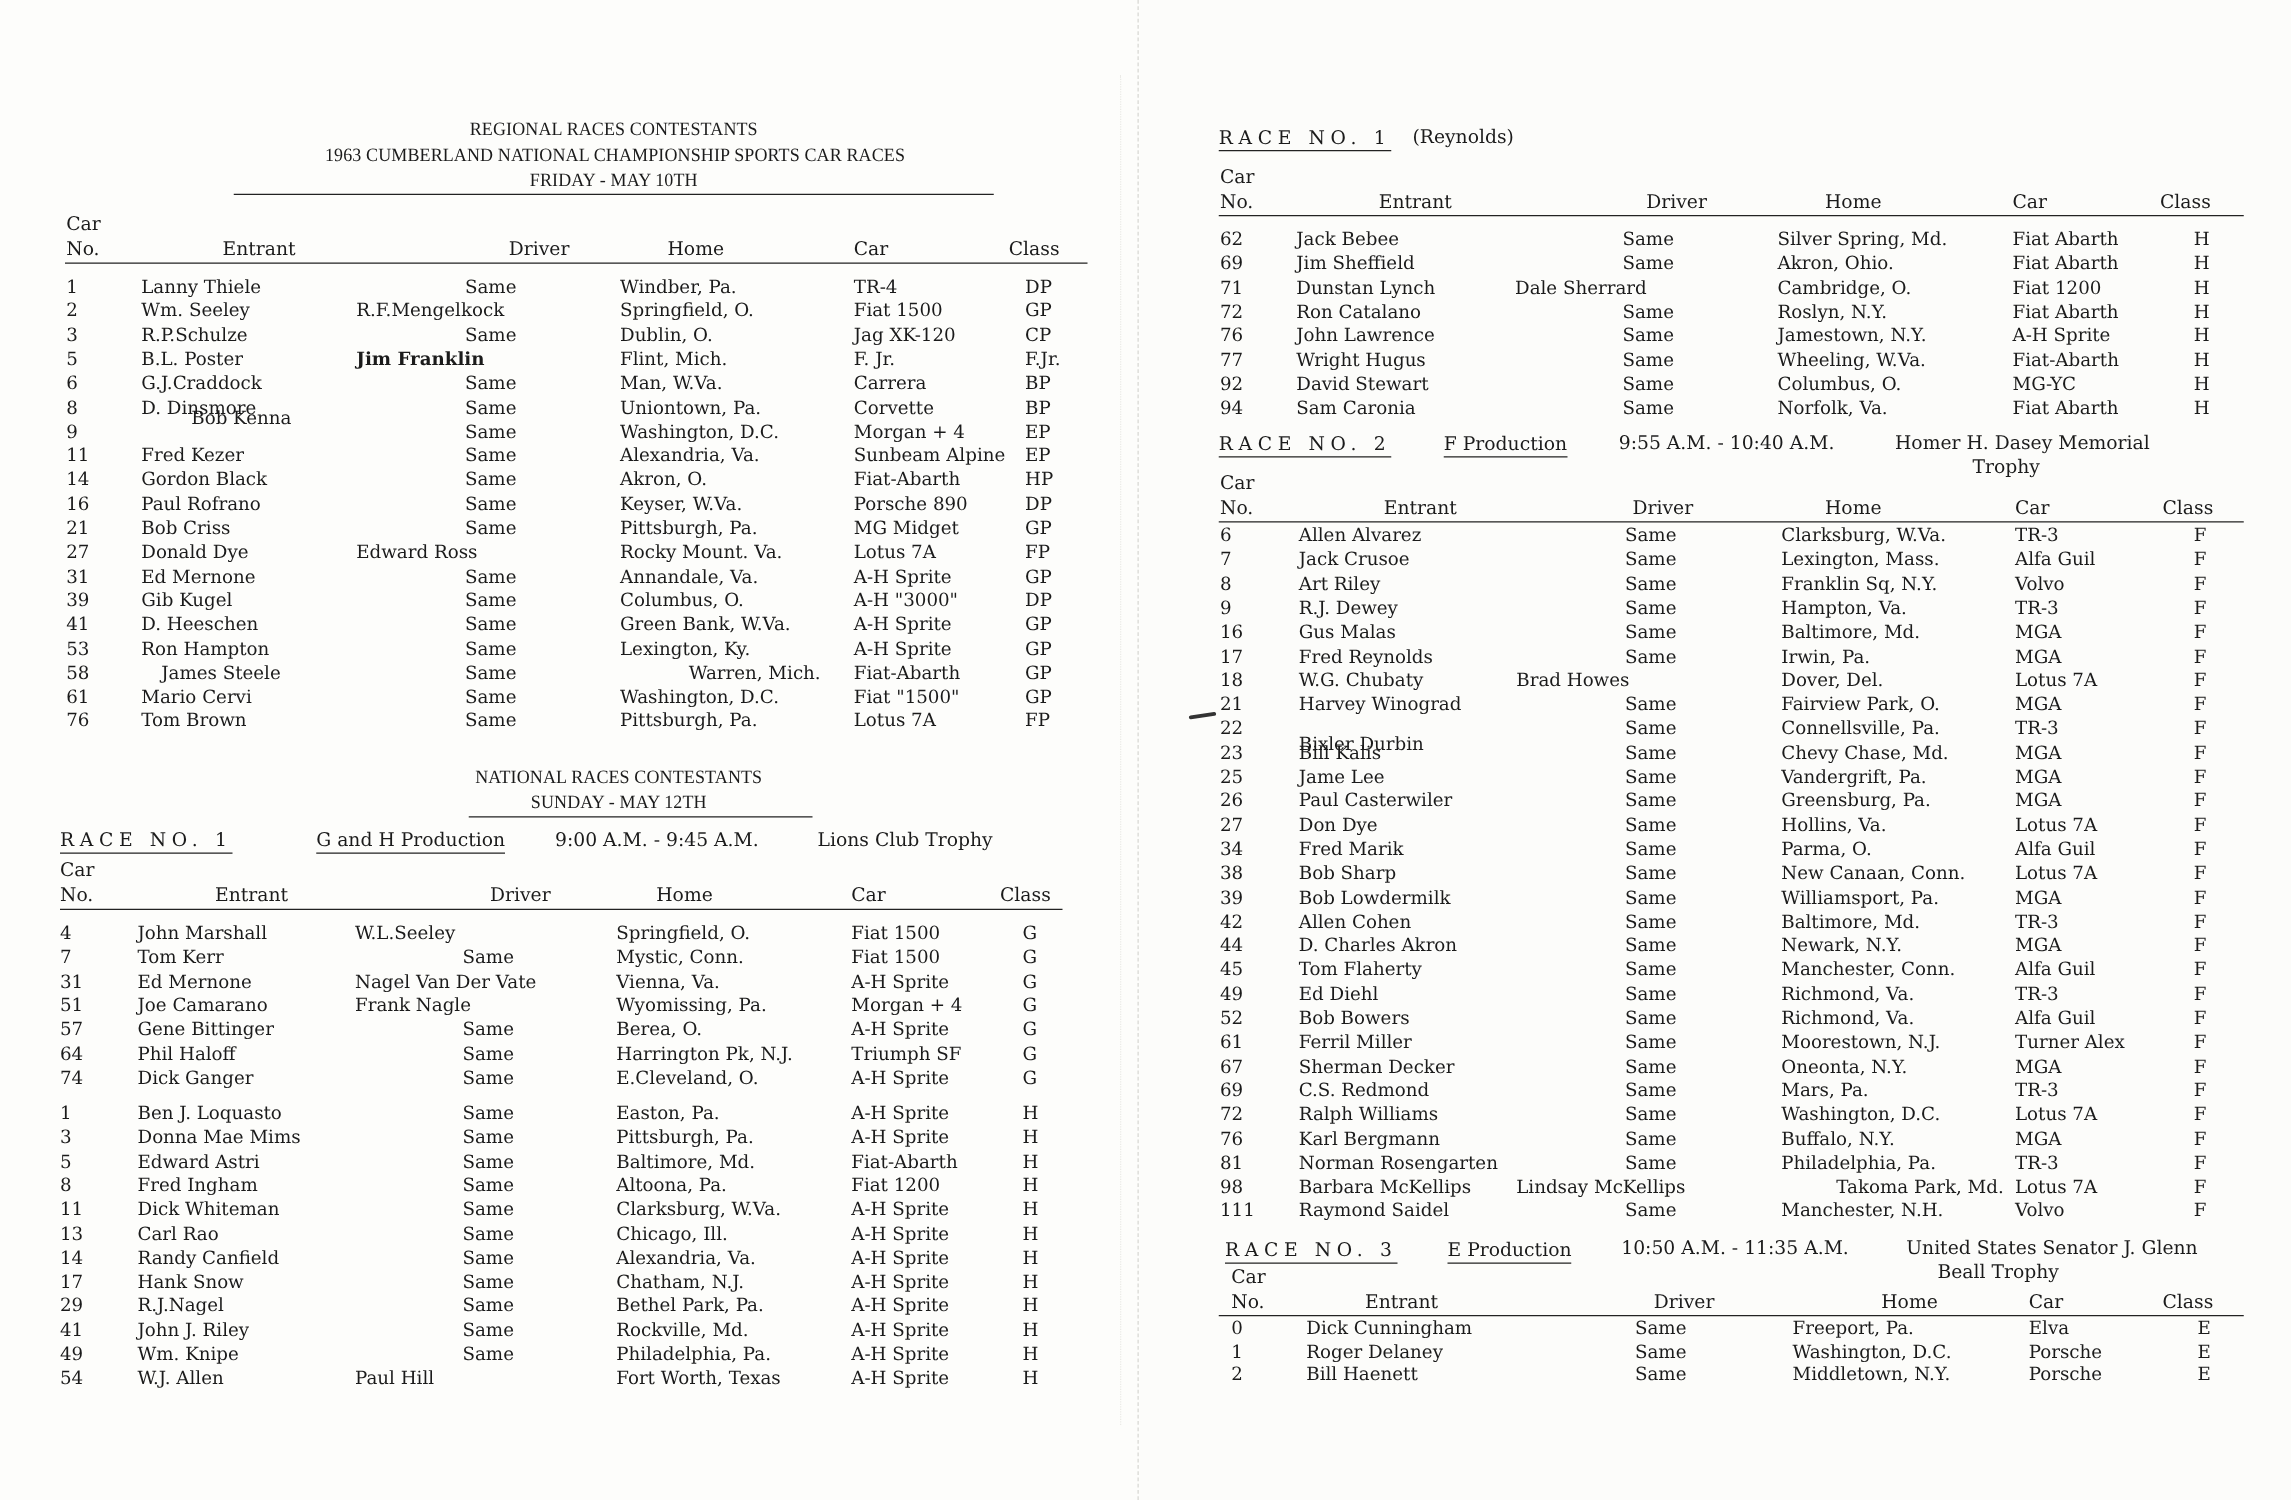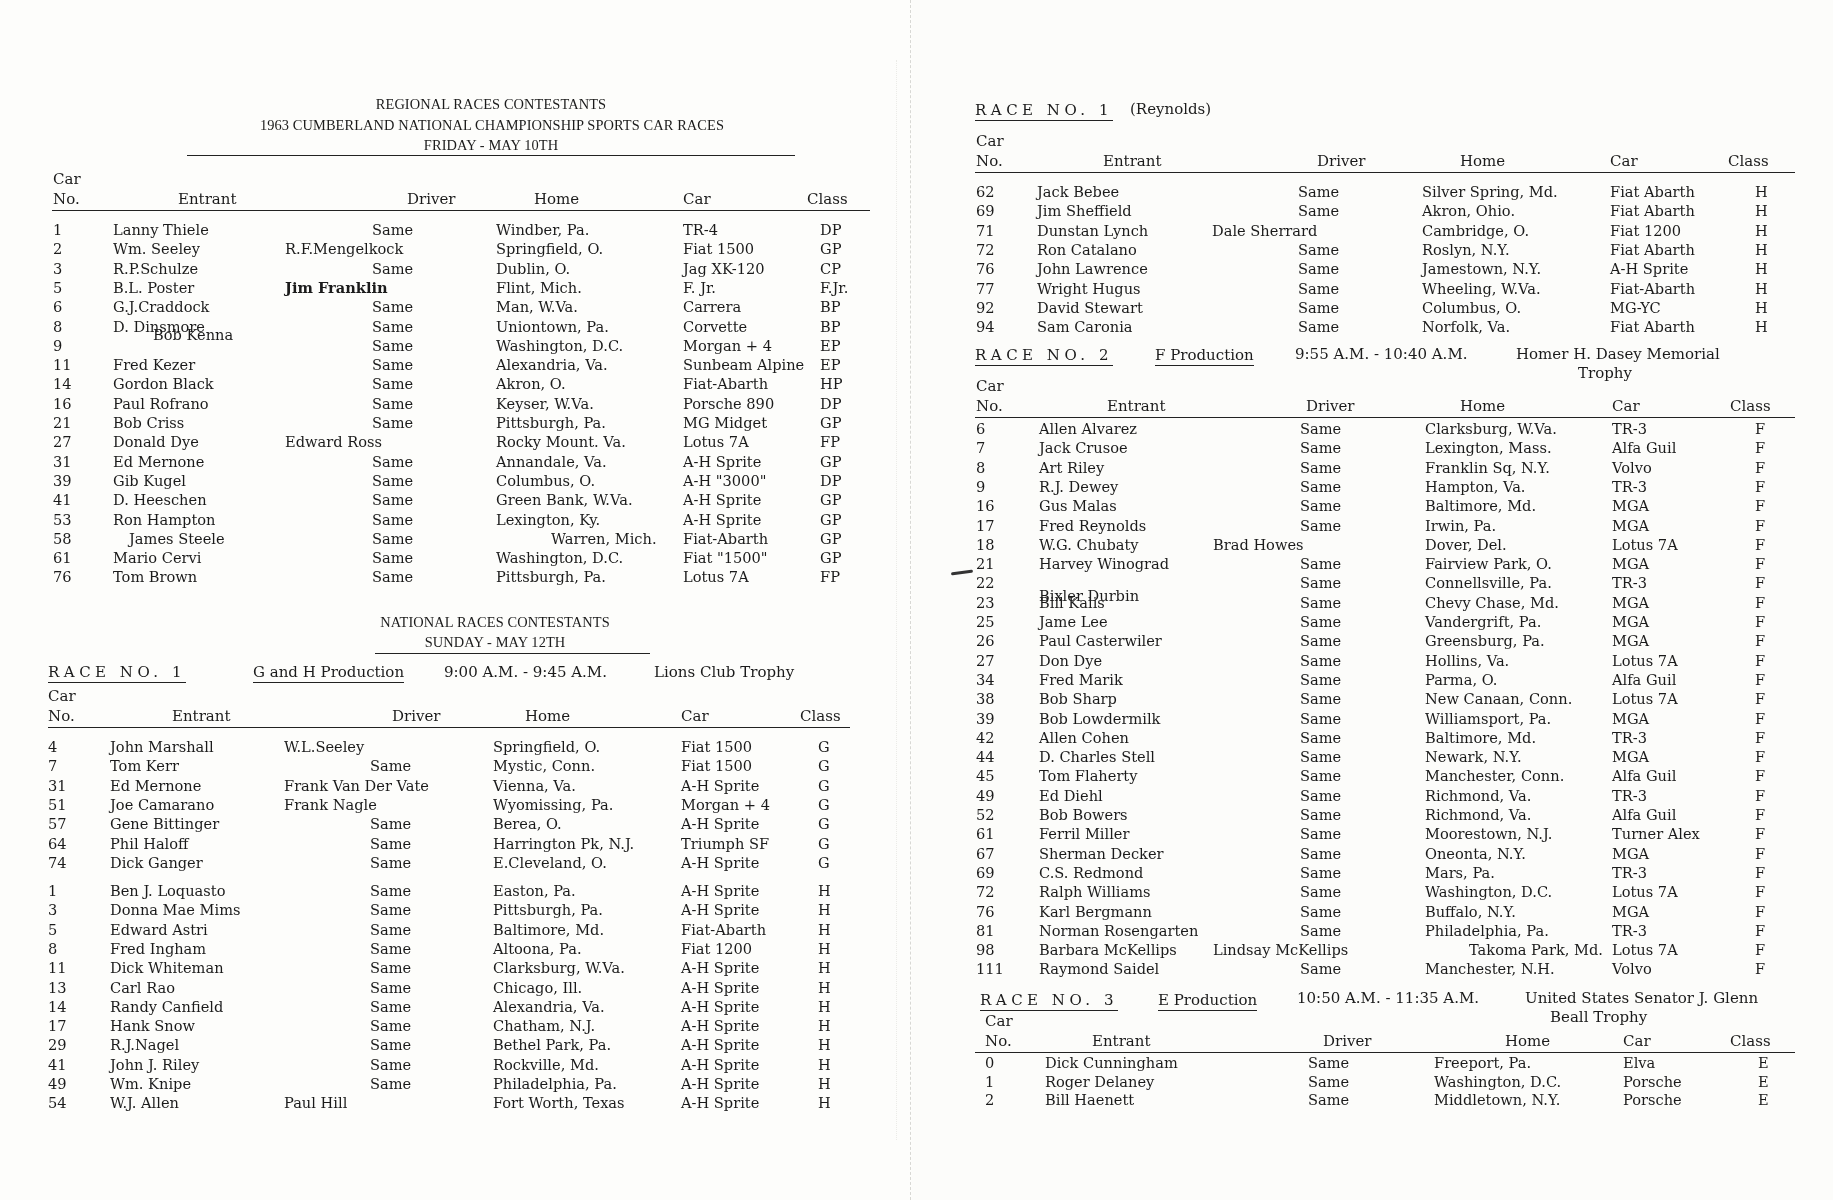--- a/index.html
+++ b/index.html
@@ -202,21 +202,21 @@
     <div class="abs cell" style="left: 681px; top: 738px;">Fiat 1500</div>
     <div class="abs cell" style="left: 818px; top: 738px;">G</div>
     <div class="abs cell" style="left: 48px; top: 757.3px;">7</div>
     <div class="abs cell" style="left: 110px; top: 757.3px;">Tom Kerr</div>
     <div class="abs cell" style="left: 370px; top: 757.3px;">Same</div>
     <div class="abs cell" style="left: 493px; top: 757.3px;">Mystic, Conn.</div>
     <div class="abs cell" style="left: 681px; top: 757.3px;">Fiat 1500</div>
     <div class="abs cell" style="left: 818px; top: 757.3px;">G</div>
     <div class="abs cell" style="left: 48px; top: 776.6px;">31</div>
     <div class="abs cell" style="left: 110px; top: 776.6px;">Ed Mernone</div>
-    <div class="abs cell" style="left: 284px; top: 776.6px;">Frank Van Der Vate</div>
+    <div class="abs cell" style="left: 284px; top: 776.6px;">Nagel Van Der Vate</div>
     <div class="abs cell" style="left: 493px; top: 776.6px;">Vienna, Va.</div>
     <div class="abs cell" style="left: 681px; top: 776.6px;">A-H Sprite</div>
     <div class="abs cell" style="left: 818px; top: 776.6px;">G</div>
     <div class="abs cell" style="left: 48px; top: 795.9px;">51</div>
     <div class="abs cell" style="left: 110px; top: 795.9px;">Joe Camarano</div>
     <div class="abs cell" style="left: 284px; top: 795.9px;">Frank Nagle</div>
     <div class="abs cell" style="left: 493px; top: 795.9px;">Wyomissing, Pa.</div>
     <div class="abs cell" style="left: 681px; top: 795.9px;">Morgan + 4</div>
     <div class="abs cell" style="left: 818px; top: 795.9px;">G</div>
     <div class="abs cell" style="left: 48px; top: 815.2px;">57</div>
@@ -482,21 +482,21 @@
     <div class="abs cell" style="left: 1425px; top: 709.5px;">Williamsport, Pa.</div>
     <div class="abs cell" style="left: 1612px; top: 709.5px;">MGA</div>
     <div class="abs cell" style="left: 1755px; top: 709.5px;">F</div>
     <div class="abs cell" style="left: 976px; top: 728.8px;">42</div>
     <div class="abs cell" style="left: 1039px; top: 728.8px;">Allen Cohen</div>
     <div class="abs cell" style="left: 1300px; top: 728.8px;">Same</div>
     <div class="abs cell" style="left: 1425px; top: 728.8px;">Baltimore, Md.</div>
     <div class="abs cell" style="left: 1612px; top: 728.8px;">TR-3</div>
     <div class="abs cell" style="left: 1755px; top: 728.8px;">F</div>
     <div class="abs cell" style="left: 976px; top: 748.1px;">44</div>
-    <div class="abs cell" style="left: 1039px; top: 748.1px;">D. Charles Stell</div>
+    <div class="abs cell" style="left: 1039px; top: 748.1px;">D. Charles Akron</div>
     <div class="abs cell" style="left: 1300px; top: 748.1px;">Same</div>
     <div class="abs cell" style="left: 1425px; top: 748.1px;">Newark, N.Y.</div>
     <div class="abs cell" style="left: 1612px; top: 748.1px;">MGA</div>
     <div class="abs cell" style="left: 1755px; top: 748.1px;">F</div>
     <div class="abs cell" style="left: 976px; top: 767.4px;">45</div>
     <div class="abs cell" style="left: 1039px; top: 767.4px;">Tom Flaherty</div>
     <div class="abs cell" style="left: 1300px; top: 767.4px;">Same</div>
     <div class="abs cell" style="left: 1425px; top: 767.4px;">Manchester, Conn.</div>
     <div class="abs cell" style="left: 1612px; top: 767.4px;">Alfa Guil</div>
     <div class="abs cell" style="left: 1755px; top: 767.4px;">F</div>

